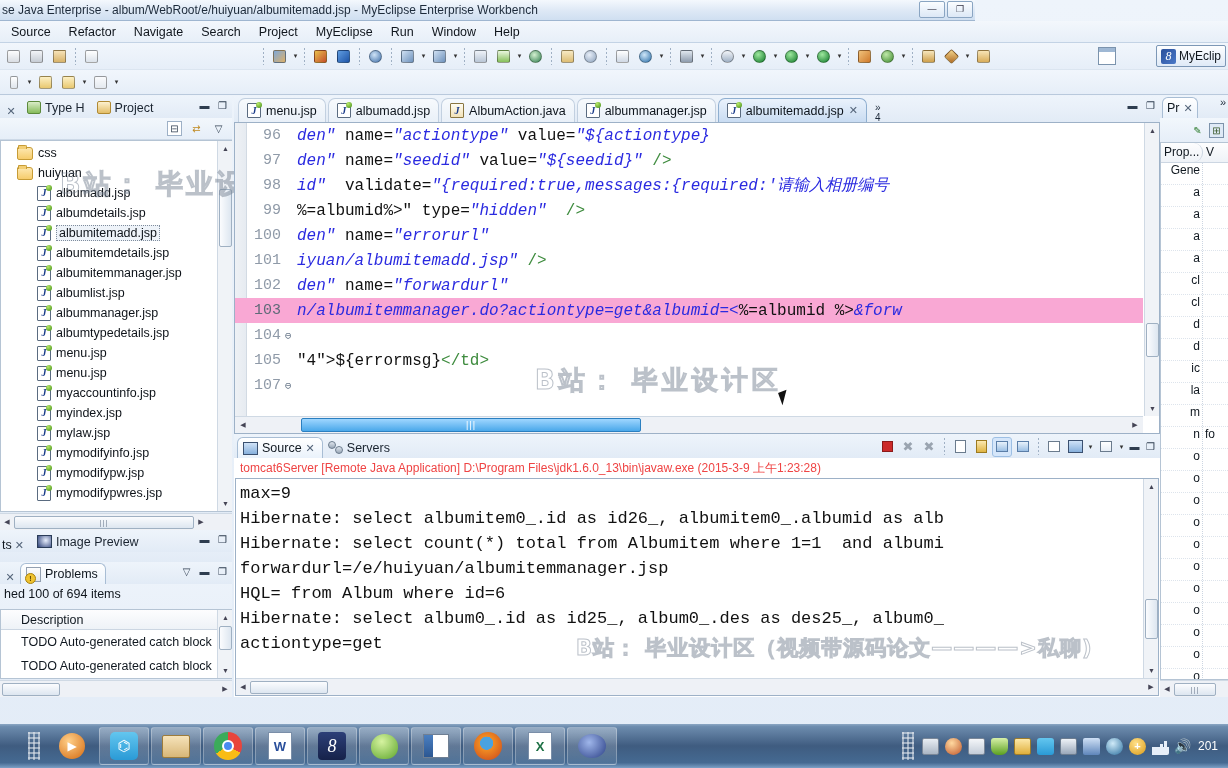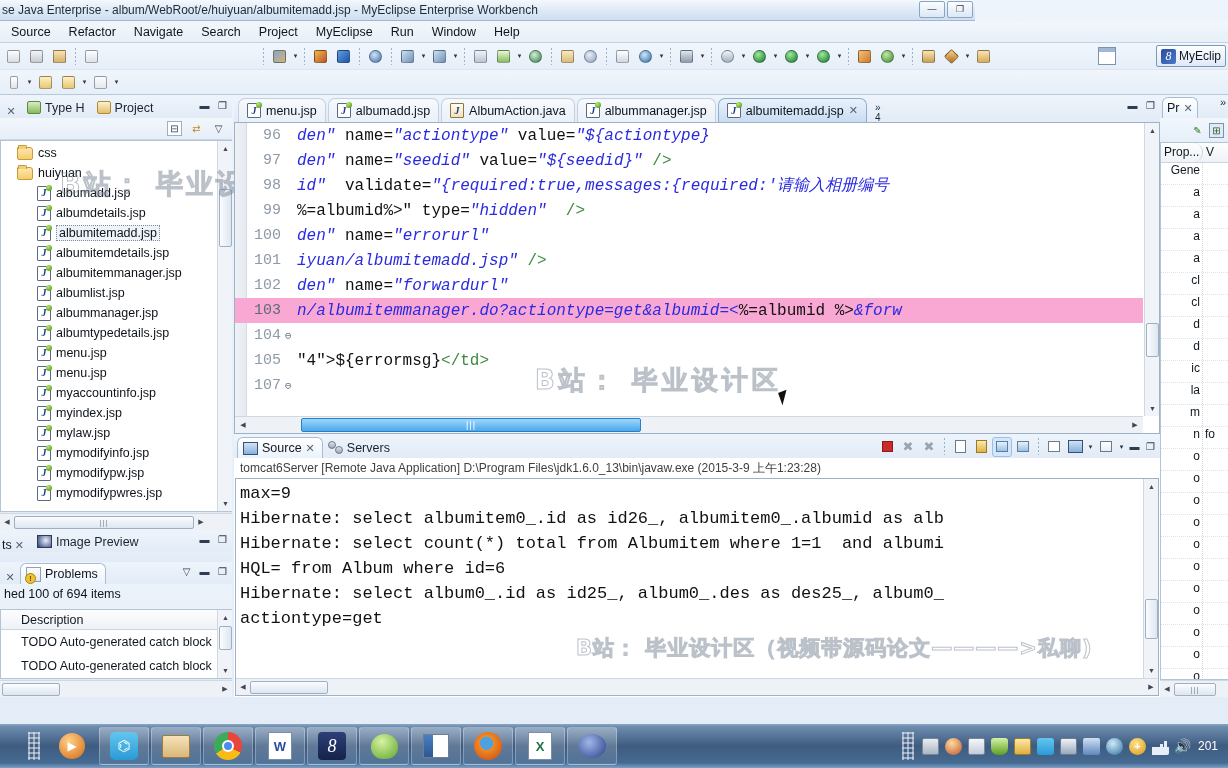--- a/index.html
+++ b/index.html
@@ -298,21 +298,21 @@
     content: ""; position: absolute; width: 6px; height: 6px; border-radius: 50%;
     background: linear-gradient(180deg,#dfe6ee,#9aa8b8); border: 1px solid #6b7b8d;
   }
   .srv-ico::before { left: 0; top: 0; }
   .srv-ico::after { right: 0; bottom: 0; }
   .con-toolbar {
     position: absolute; right: 2px; top: 2px; display: flex; align-items: center; gap: 1px;
   }
   .con-launch {
     position: absolute; left: 1px; top: 24px; right: 1px; height: 20px;
-    font-size: 12px; color: #404040; display: flex; align-items: center;
+    font-size: 12px; color: #ef4444; display: flex; align-items: center;
     padding-left: 5px; white-space: nowrap; overflow: hidden;
     background: #fff;
   }
   .con-body {
     position: absolute; left: 1px; top: 44px; right: 1px; bottom: 1px;
     border: 1px solid #9db1c7; background: #fff; overflow: hidden;
   }
   .con-lines { position: absolute; left: 4px; top: 2px; right: 16px; bottom: 18px; overflow: hidden; }
   .con-line {
     height: 25px; font-family: "Liberation Mono", monospace; font-size: 17px;
@@ -825,20 +825,21 @@
         <div class="vbtn">▬</div>
         <div class="vbtn">❐</div>
       </div>
     </div>
     <div class="con-launch">tomcat6Server [Remote Java Application] D:\Program Files\jdk1.6.0_13\bin\javaw.exe (2015-3-9 上午1:23:28)</div>
     <div class="con-body">
       <div class="con-lines" id="console-rows">
           <div class="con-line">max=9</div>
           <div class="con-line">Hibernate: select albumitem0_.id as id26_, albumitem0_.albumid as alb</div>
           <div class="con-line">Hibernate: select count(*) total from Albumitem where 1=1  and albumi</div>
+          <div class="con-line">forwardurl=/e/huiyuan/albumitemmanager.jsp</div>
           <div class="con-line">HQL= from Album where id=6</div>
           <div class="con-line">Hibernate: select album0_.id as id25_, album0_.des as des25_, album0_</div>
           <div class="con-line">actiontype=get</div>
         </div>
       <div class="vscroll" style="bottom:17px">
         <div class="up">▲</div>
         <div class="thumb" style="top:120px;height:40px"></div>
         <div class="dn">▼</div>
       </div>
       <div class="hscroll">

